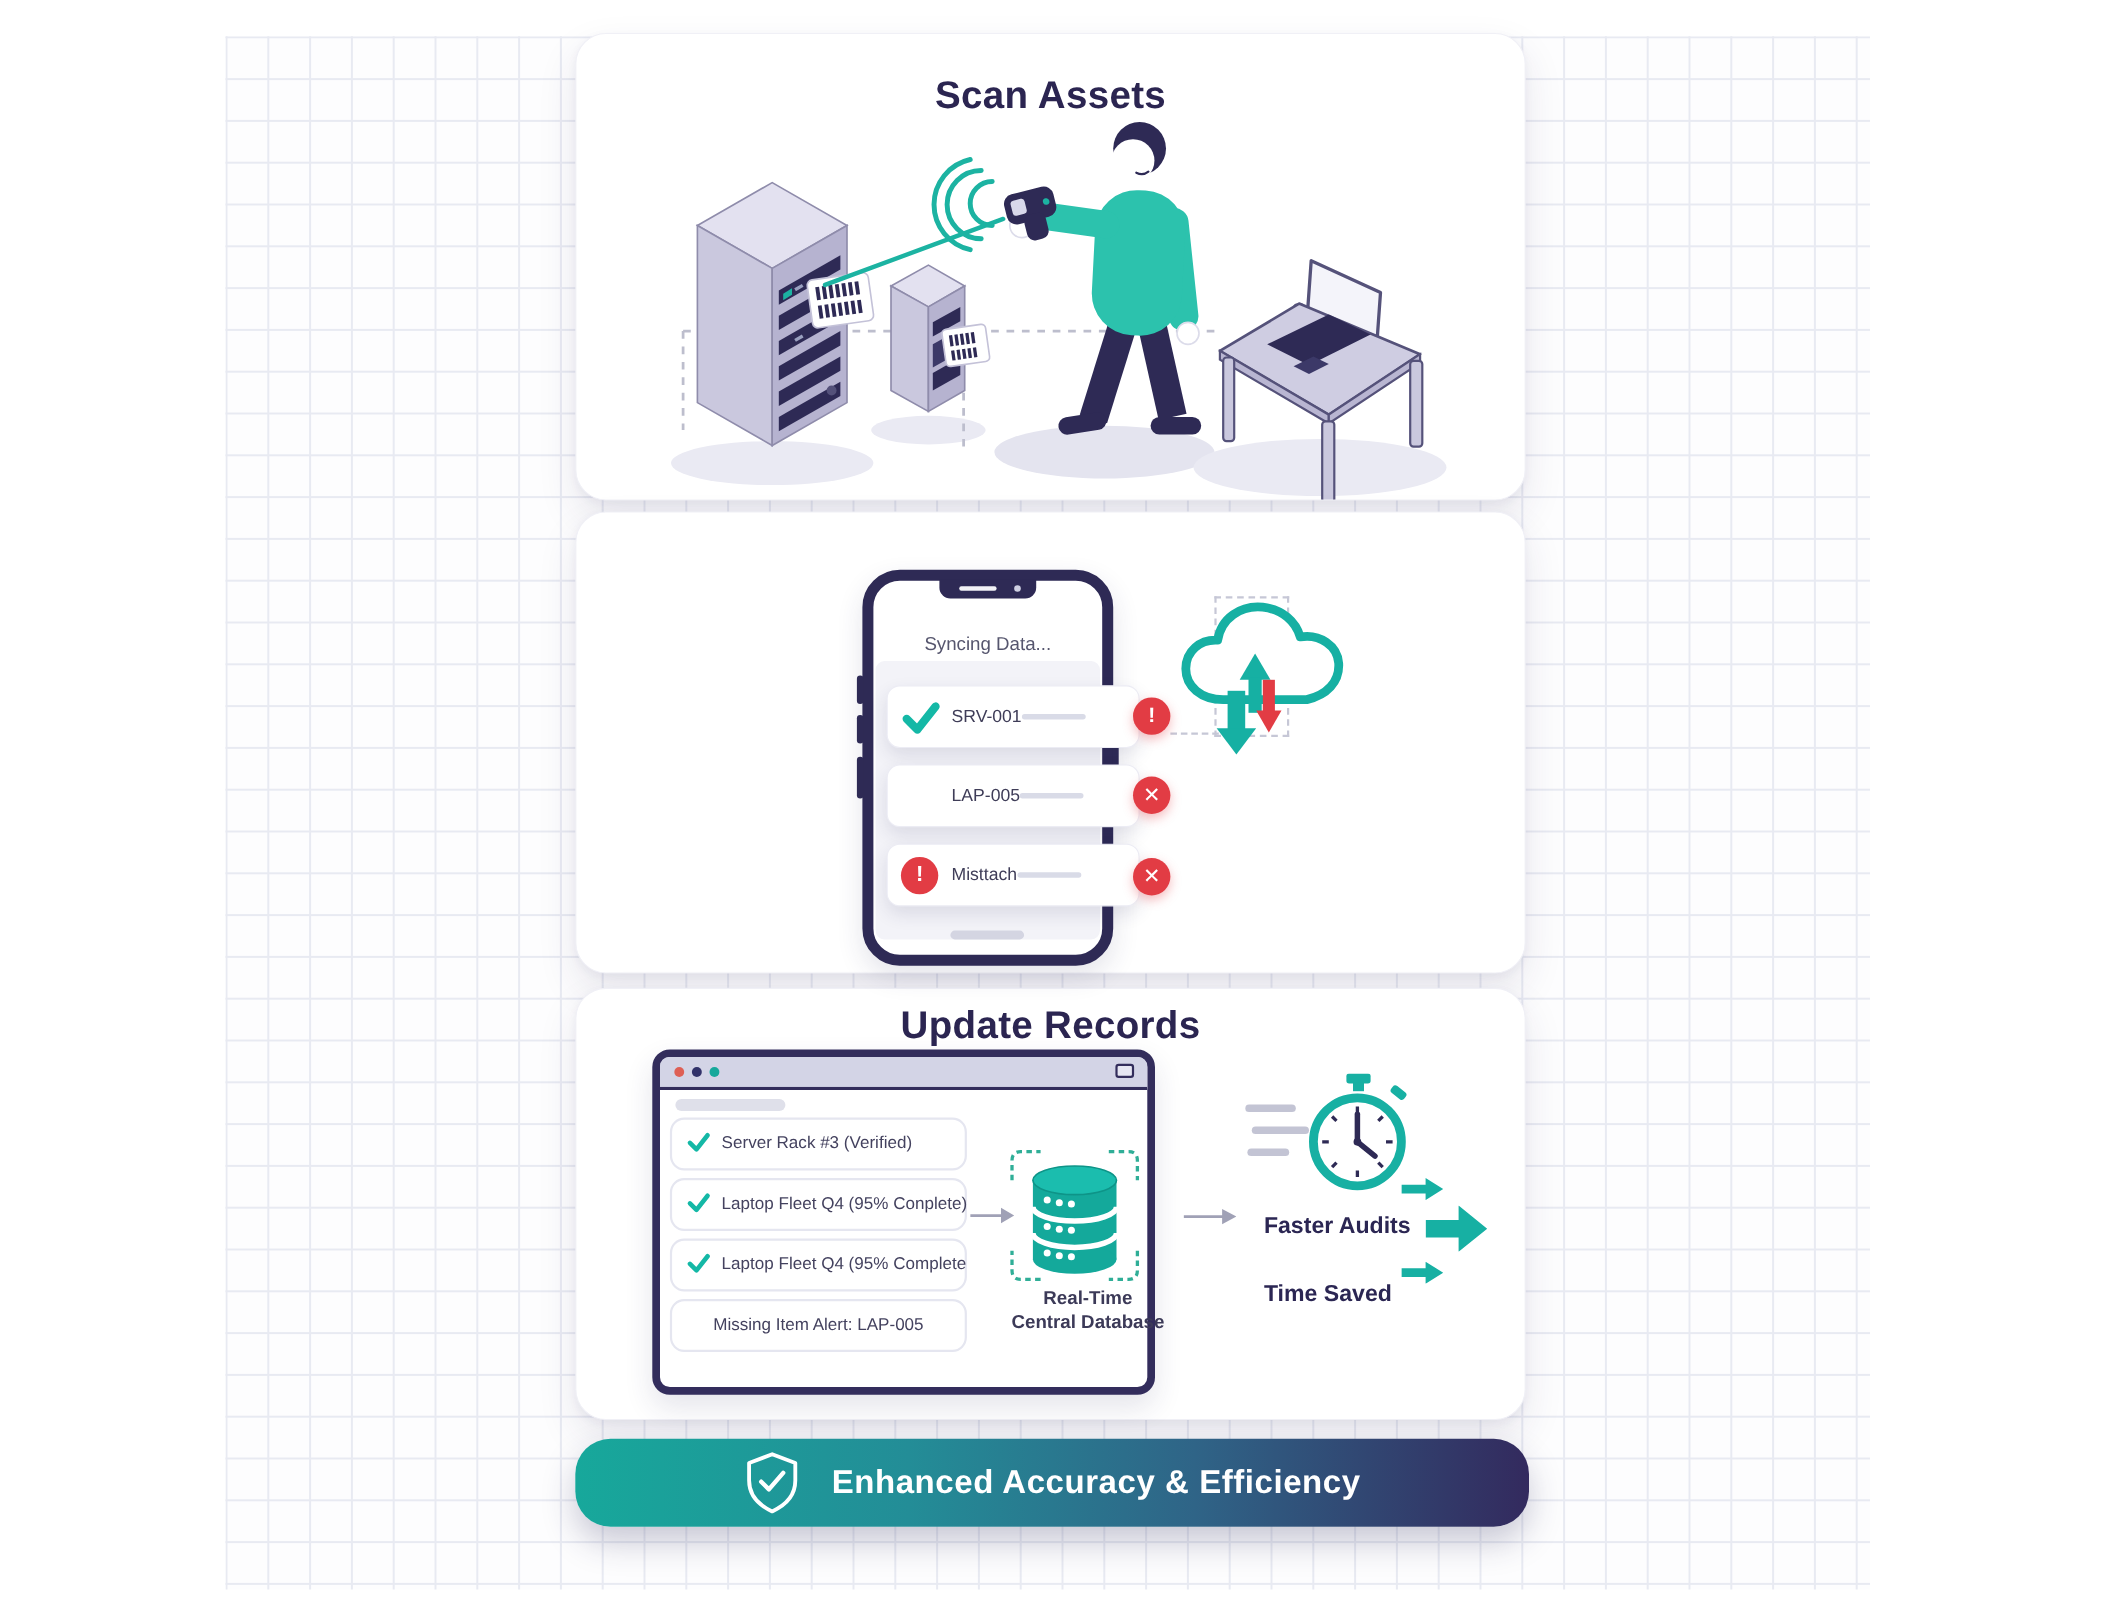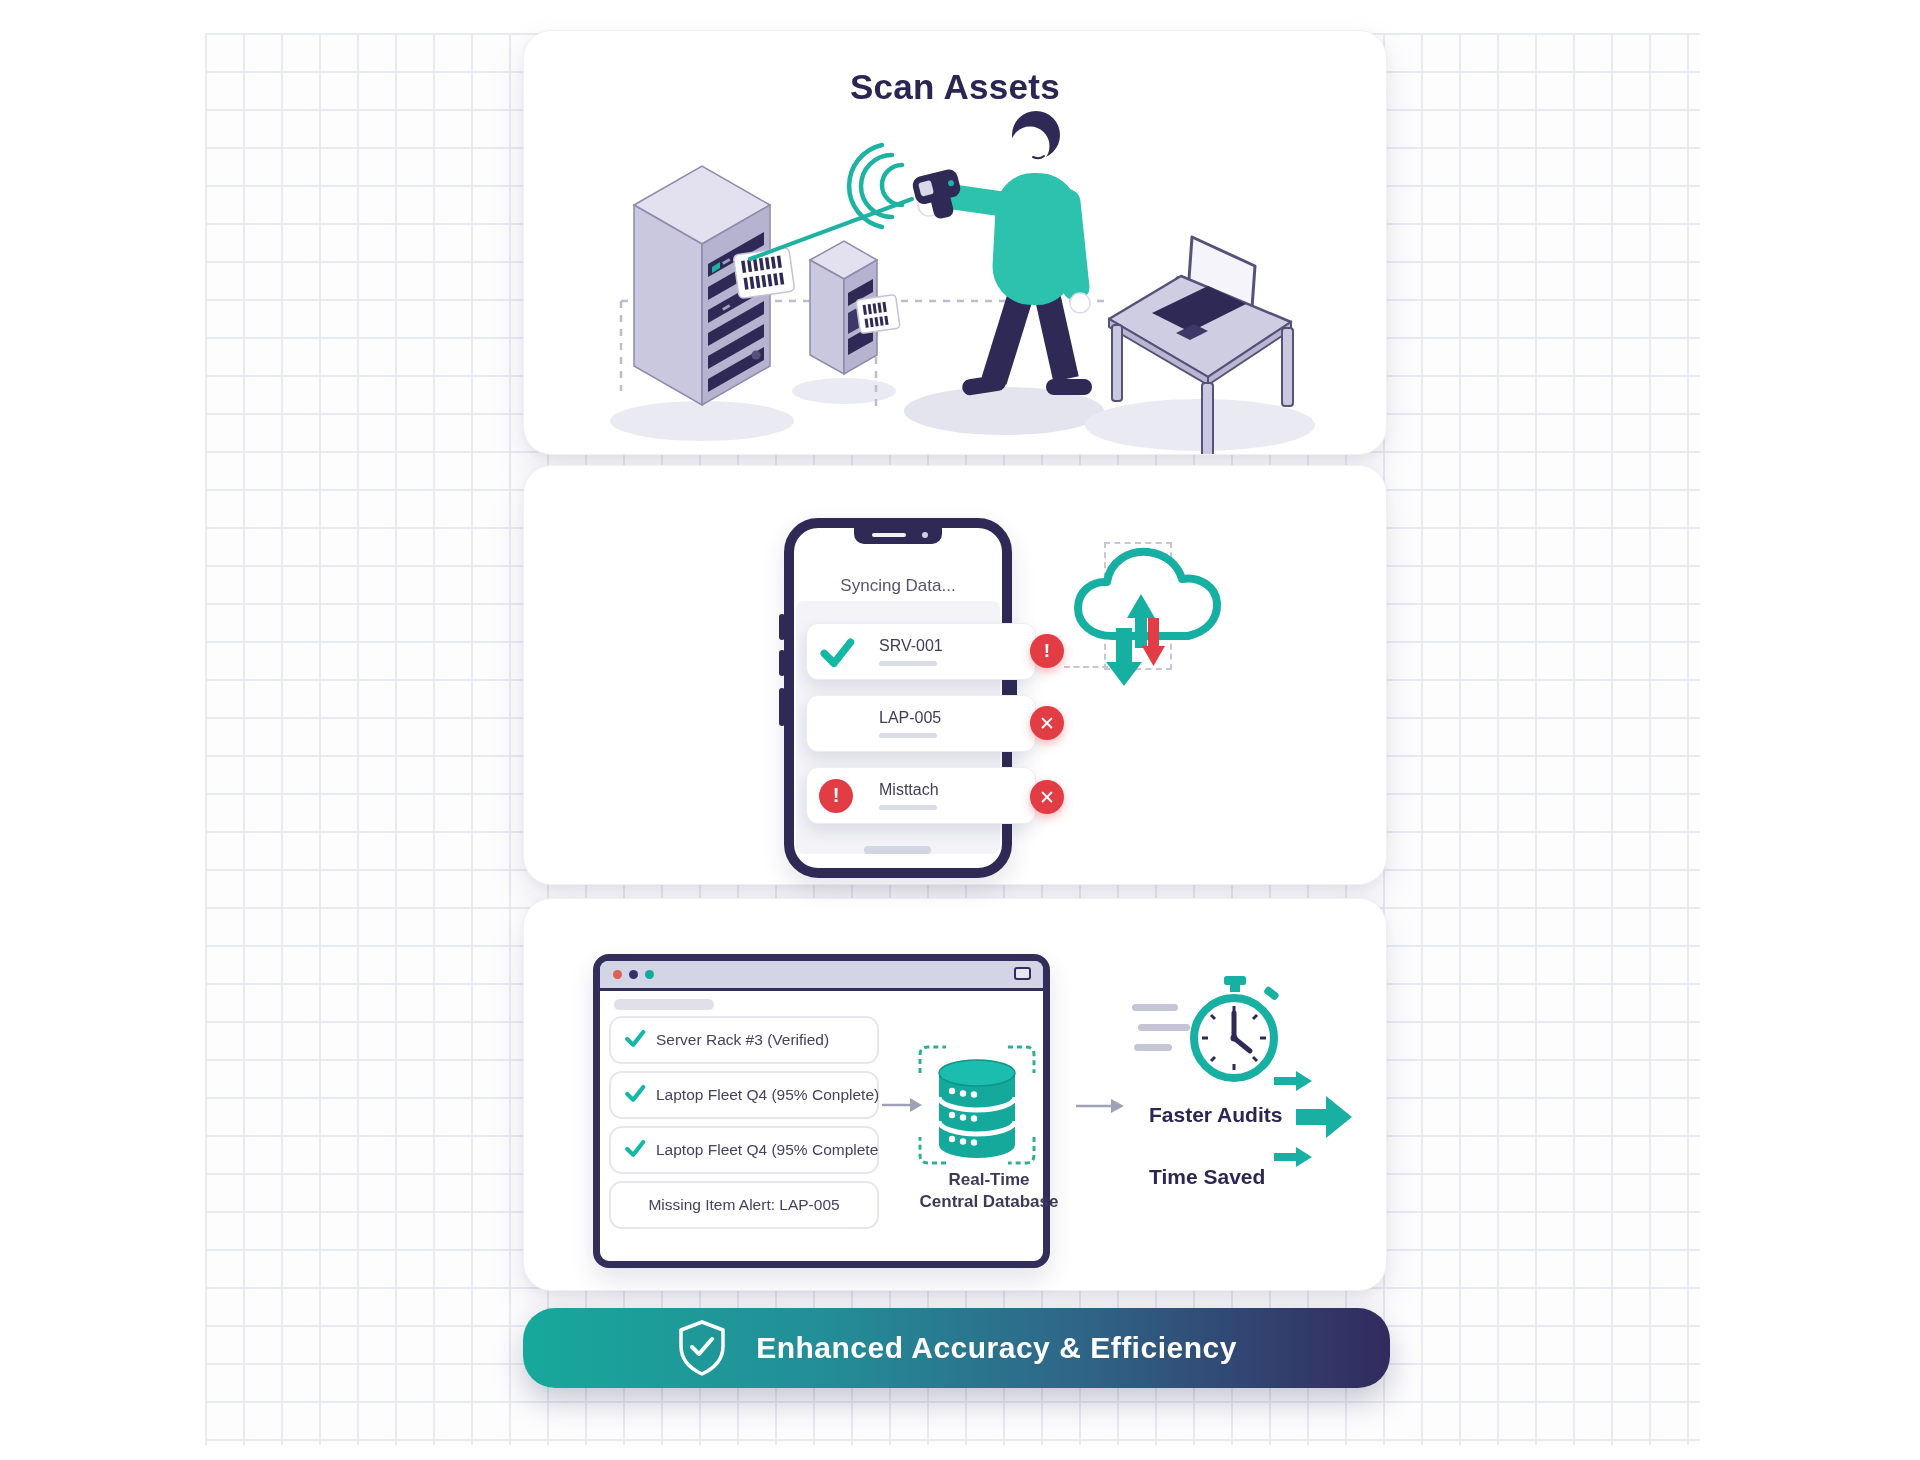--- a/index.html
+++ b/index.html
@@ -24,21 +24,21 @@
          background:#2e2a55;border-radius:0 0 10px 10px;}
   .notch .speaker{position:absolute;left:18px;top:6px;width:34px;height:4px;background:#f2f2f6;border-radius:2px;}
   .notch .cam{position:absolute;right:14px;top:5px;width:6px;height:6px;background:#cfd0e2;border-radius:50%;}
   .pbtn{position:absolute;width:6px;background:#2e2a55;border-radius:3px;}
   .pstatus{position:absolute;top:48px;left:0;right:0;text-align:center;font-size:17px;color:#56566e;}
   .tray{position:absolute;left:2px;right:2px;top:73px;bottom:14px;background:#f3f3f8;border-radius:8px;}
   .homebar{position:absolute;left:70px;top:318px;width:67px;height:8px;background:#d4d5e2;border-radius:4px;}
   .vrow{position:absolute;left:282px;width:230px;height:57px;background:#fff;border:1px solid #ececf4;
         border-radius:12px;box-shadow:0 7px 16px rgba(45,42,90,.12);z-index:3;box-sizing:border-box;
         display:flex;align-items:center;padding-left:12px;}
-  .vrow .txtcol{display:flex;flex-direction:column;margin-left:14px;}
+  .vrow .txtcol{display:flex;flex-direction:row;}
   .vrow .lbl{font-size:16px;color:#3f3d58;}
   .vrow .skel{width:58px;height:5px;background:#d9dbe7;border-radius:3px;margin-top:6px;}
   .roundicon{width:34px;height:34px;border-radius:50%;display:flex;align-items:center;justify-content:center;
              color:#fff;font-weight:bold;font-size:20px;flex:0 0 auto;}
   .red{background:#e23c44;}
   .vrow .iconbox{width:46px;display:flex;align-items:center;flex:0 0 auto;}
   .vrow.noicon{padding-left:58px;}
   .badge{position:absolute;width:34px;height:34px;border-radius:50%;background:#e23c44;color:#fff;
          display:flex;align-items:center;justify-content:center;font-weight:bold;font-size:19px;z-index:4;
          box-shadow:0 4px 10px rgba(226,60,68,.35);}
@@ -268,20 +268,21 @@
         <polygon points="42,118 78,118 60,142"></polygon>
       </g>
       <g fill="#e23c44">
         <rect x="84" y="74" width="11" height="30"></rect>
         <polygon points="78,102 101,102 89.5,122"></polygon>
       </g>
     </svg>
   </section>
 
   <section class="panel p3">
+    <h2 class="panel-title" style="top:14px">Update Records</h2>
 
     <div class="browser">
       <div class="bbar">
         <span class="bdot" style="left:13px;background:#de5f55"></span>
         <span class="bdot" style="left:29px;background:#32326a"></span>
         <span class="bdot" style="left:45px;background:#17a89b"></span>
         <span class="winbtn"></span>
       </div>
       <div class="bskel"></div>
 

